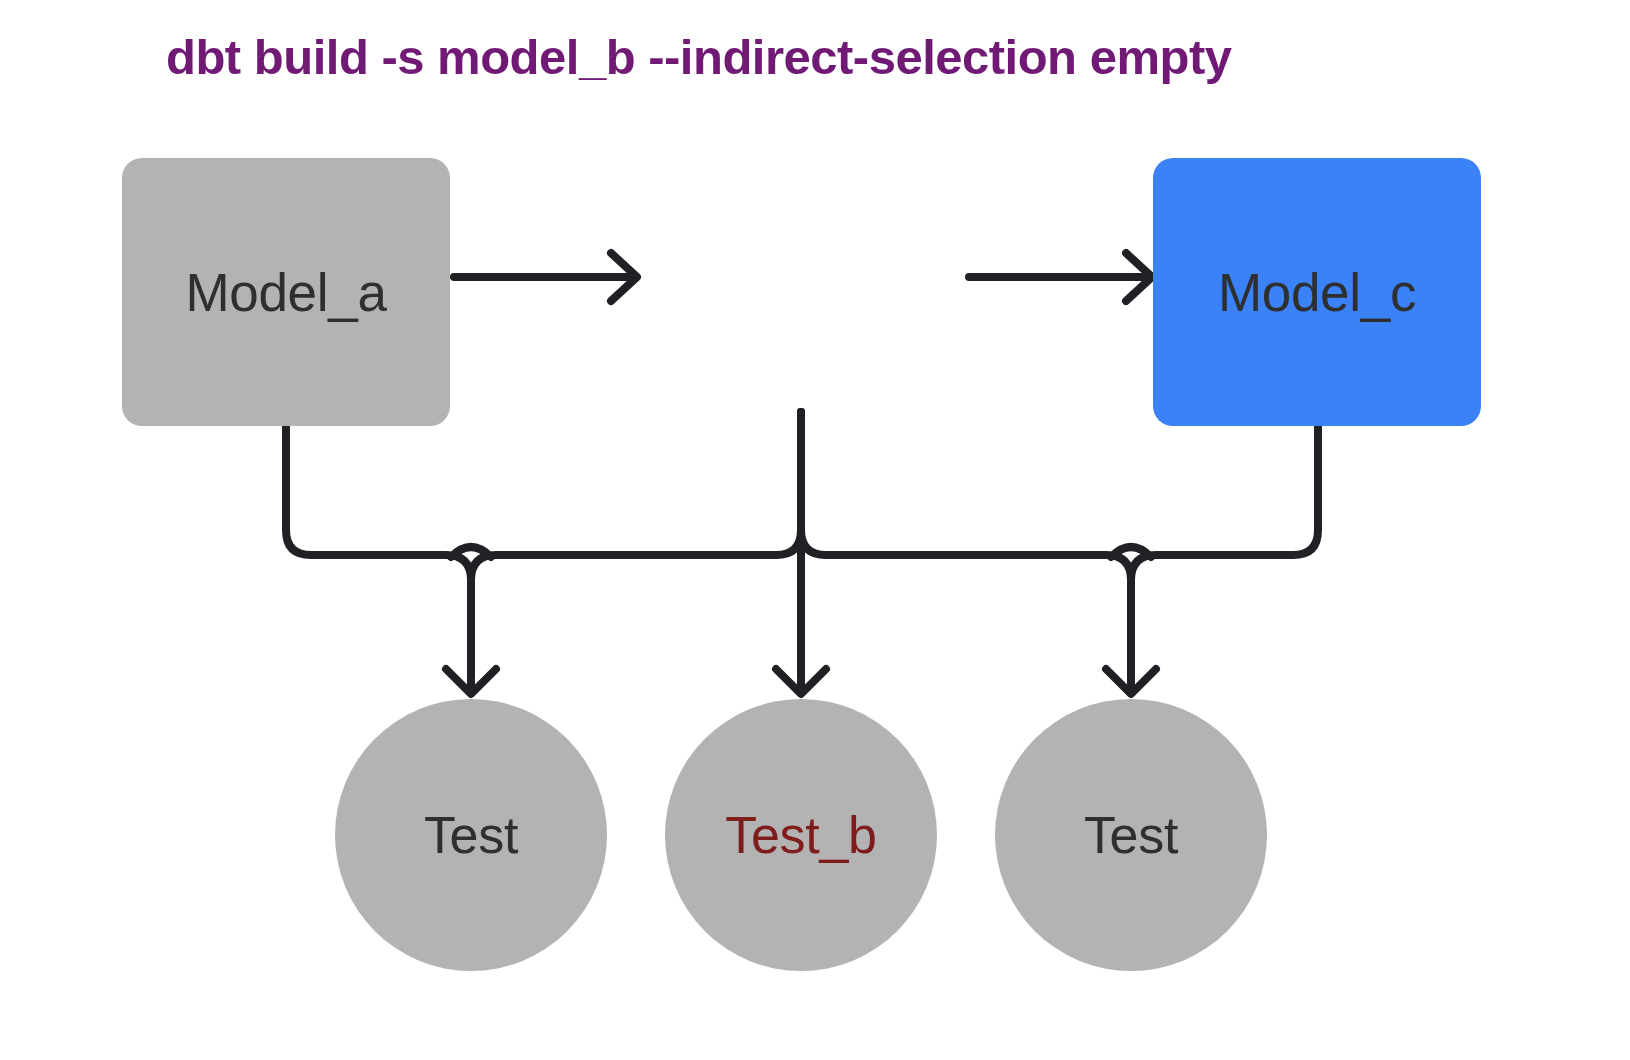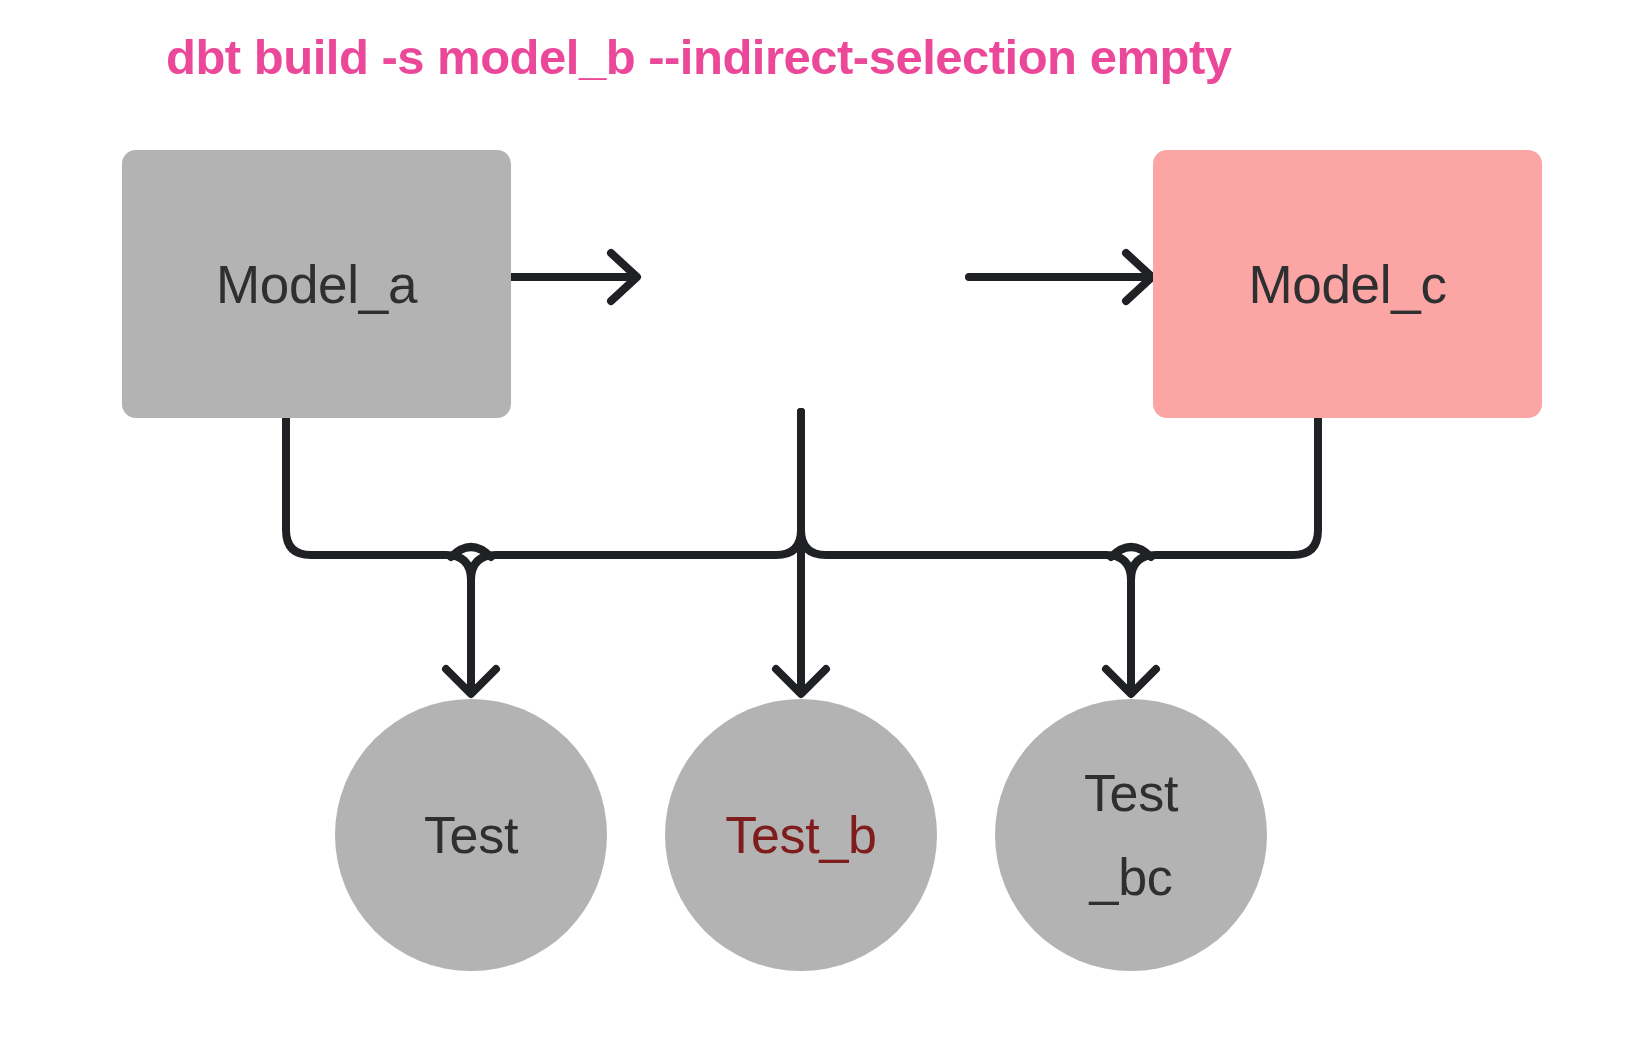--- a/index.html
+++ b/index.html
@@ -27,24 +27,24 @@
   }
   .edges {
     position: absolute;
     left: 0;
     top: 0;
     width: 1630px;
     height: 1060px;
   }
   .node-box {
     position: absolute;
-    top: 150px;
-    width: 389px;
+    top: 158px;
+    width: 328px;
     height: 268px;
-    border-radius: 14px;
+    border-radius: 20px;
     display: flex;
     align-items: center;
     justify-content: center;
     font-size: 53px;
     letter-spacing: -0.3px;
   }
   .node-box.model-a { left: 122px; }
   .node-box.model-b { left: 637px; }
   .node-box.model-c { left: 1153px; }
   .node-circle {
@@ -65,21 +65,21 @@
   .node-circle.test-ab { left: 335px; }
   .node-circle.test-b  { left: 665px; }
   .node-circle.test-bc { left: 995px; }
   .node-label { display: block; }
 </style>
 </head>
 <body>
 
 <div class="canvas">
 
-  <div class="title" style="color: #ec4899;">dbt build -s model_b --indirect-selection empty</div>
+  <div class="title" style="color: #701a75;">dbt build -s model_b --indirect-selection empty</div>
 
   <svg class="edges" viewBox="0 0 1630 1060" stroke="#1f2124">
     <g fill="none" stroke-width="8" stroke-linecap="round" stroke-linejoin="round">
 
       <path d="M454 277 H631"></path>
       <path d="M611 253 L637 277 L611 301"></path>
 
       <path d="M969 277 H1146"></path>
       <path d="M1126 253 L1152 277 L1126 301"></path>
 
@@ -100,31 +100,30 @@
       <path d="M776 669 L801 694 L826 669"></path>
       <path d="M1106 669 L1131 694 L1156 669"></path>
     </g>
   </svg>
 
   <div class="node-box model-a" style="background: rgb(179, 179, 179); color: rgb(46, 47, 49);">
     <span class="node-label">Model_a</span>
   </div>
 
 
-  <div class="node-box model-c" style="background: #fca5a5; color: rgb(46, 47, 49);">
+  <div class="node-box model-c" style="background: #3b82f6; color: rgb(46, 47, 49);">
     <span class="node-label">Model_c</span>
   </div>
 
   <div class="node-circle test-ab" style="background: rgb(179, 179, 179); color: rgb(46, 47, 49);">
     <span class="node-label">Test</span>
   </div>
 
   <div class="node-circle test-b" style="background: rgb(179, 179, 179); color: #7f1d1d;">
     <span class="node-label">Test_b</span>
     <span class="node-label"></span>
   </div>
 
   <div class="node-circle test-bc" style="background: rgb(179, 179, 179); color: rgb(46, 47, 49);">
     <span class="node-label">Test</span>
-    <span class="node-label">_bc</span>
   </div>
 
 </div>
 
 </body></html>

